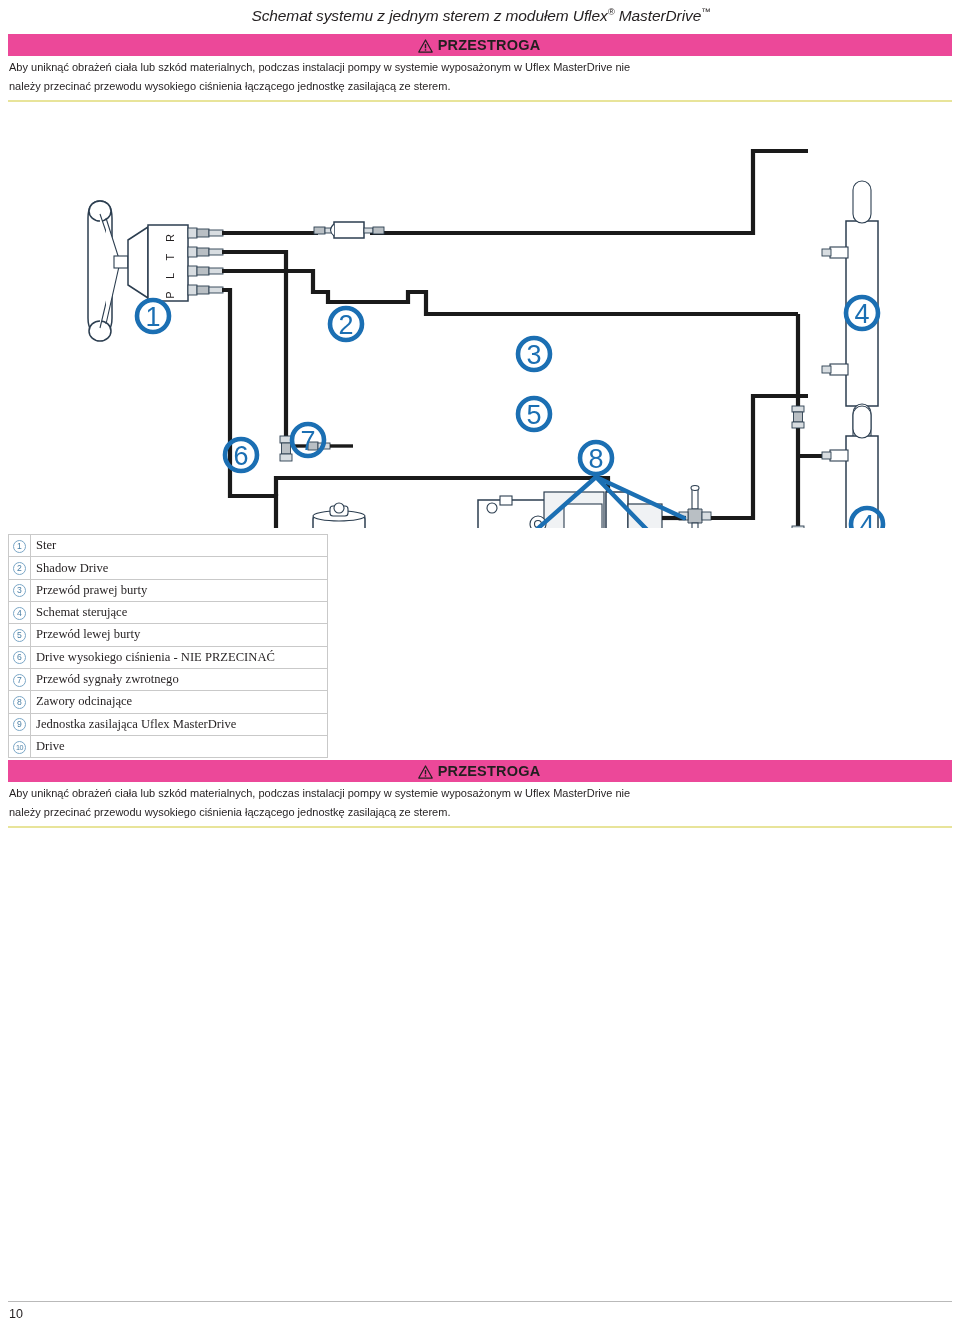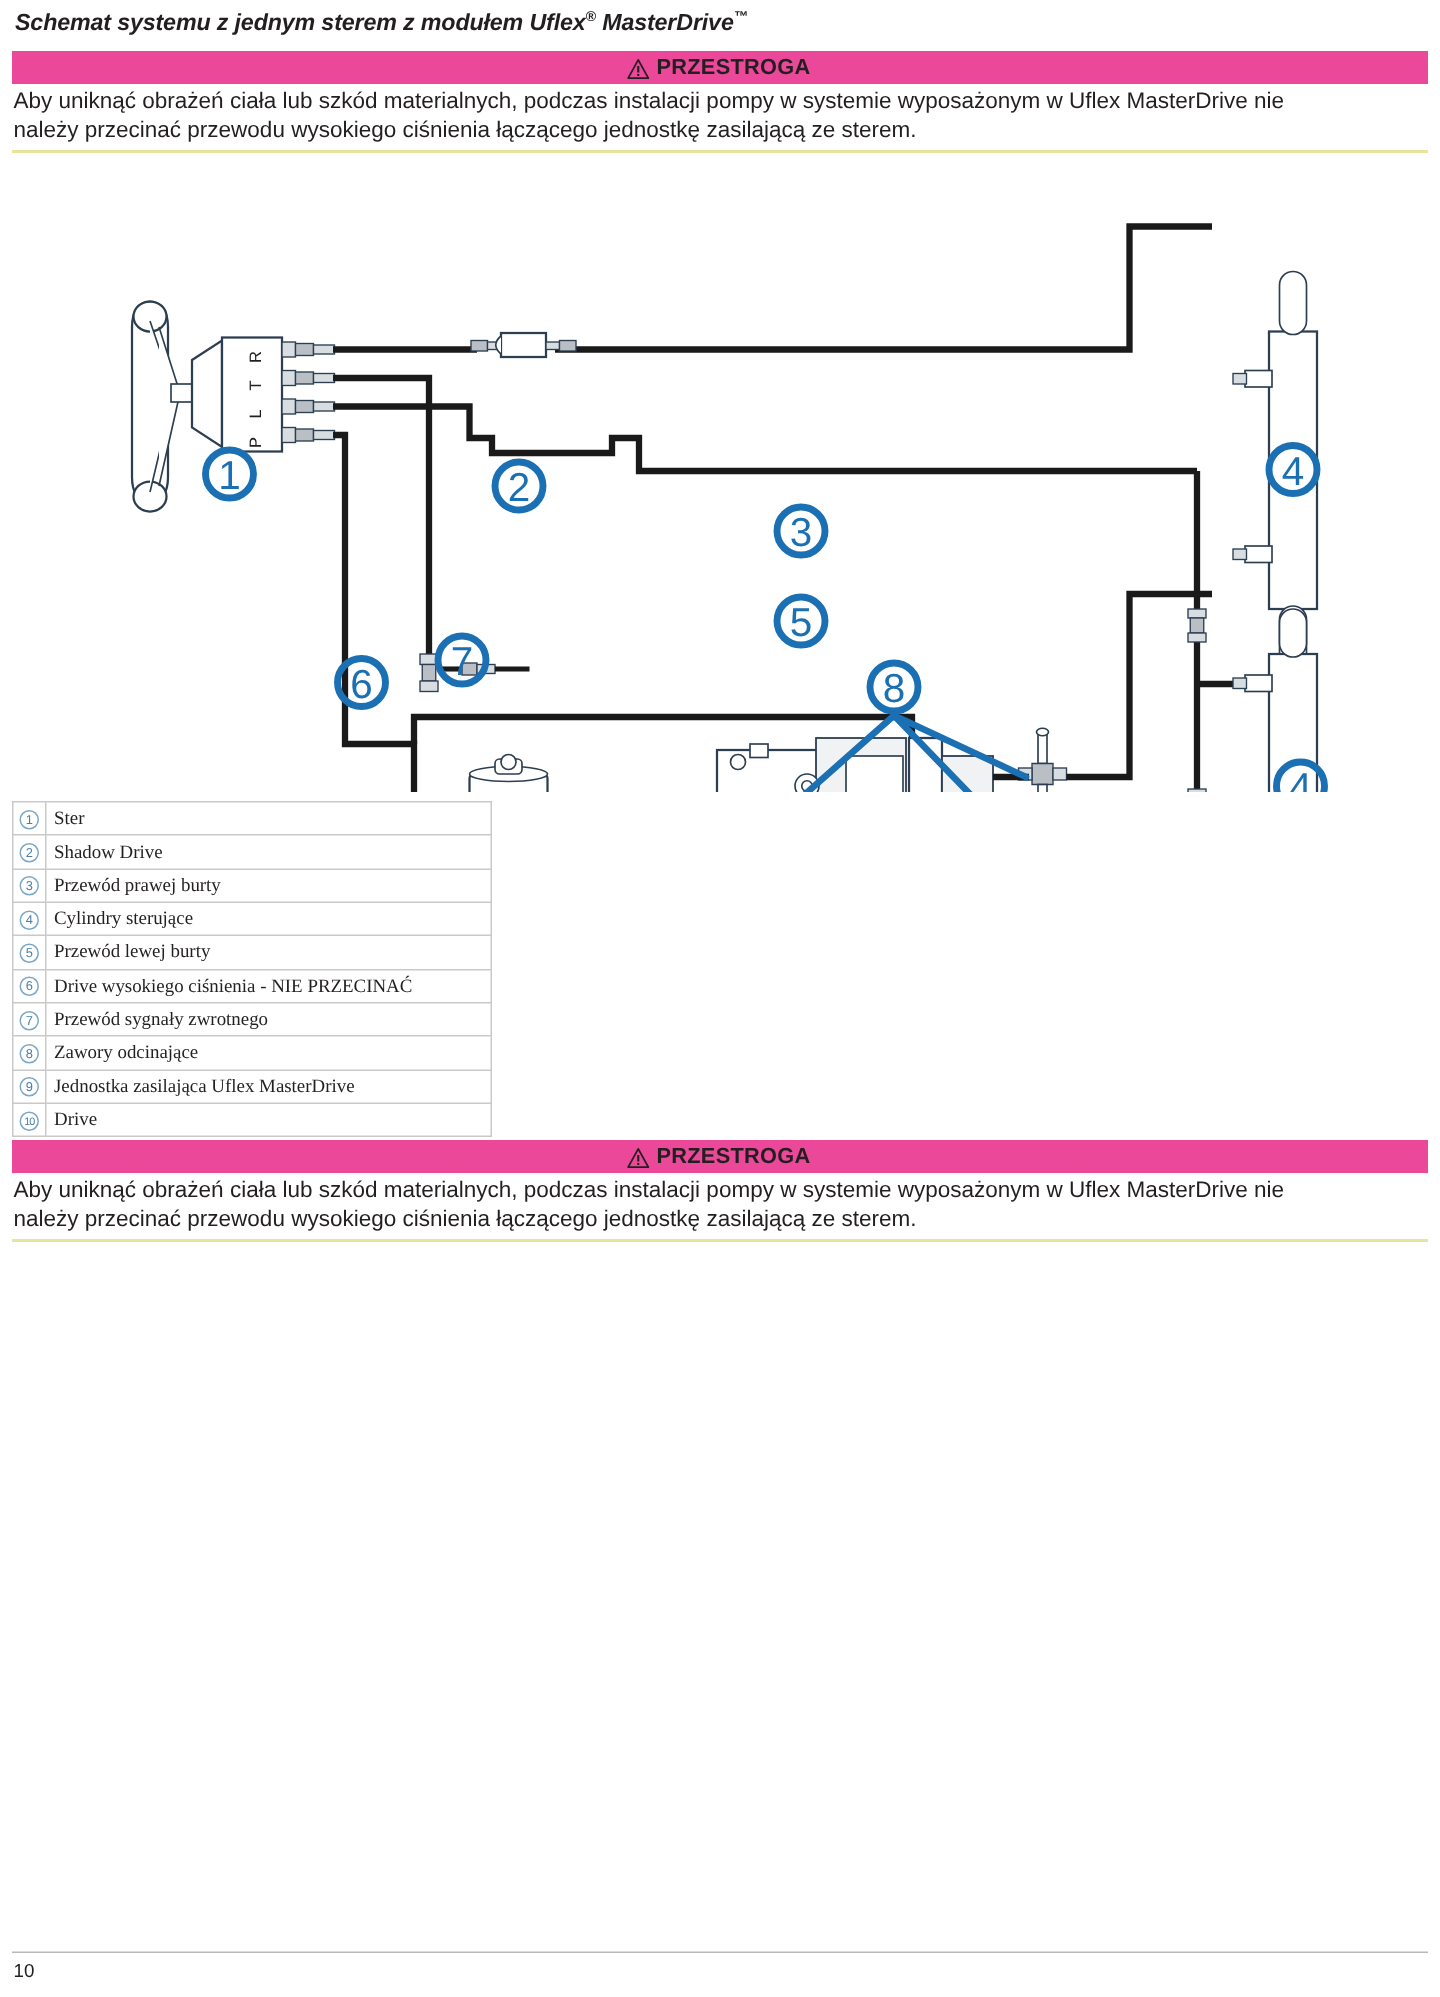--- a/index.html
+++ b/index.html
@@ -20,26 +20,27 @@
     position: relative;
     width: 960px;
     height: 1331px;
     box-sizing: border-box;
     padding: 0 8px;
   }
 
   
   .section-title {
     font-size: 15.5px;
-    font-weight: bold;
+    font-weight: normal;
     font-style: italic;
     letter-spacing: -0.1px;
     color: #231f20;
     padding: 6px 0 7px 2px;
     white-space: nowrap;
+    text-align: center;
   }
   .section-title sup {
     font-size: 9.5px;
     vertical-align: super;
     font-style: italic;
   }
 
   
   .caution-block {
     margin: 2px 0 0 0;
@@ -63,21 +64,21 @@
     transform: translateX(-1px);
   }
   .warn-tri {
     display: inline-block;
     width: 15px;
     height: 14px;
     position: relative;
     top: 1px;
   }
   .caution-body {
-    font-size: 15px;
+    font-size: 11px;
     line-height: 19px;
     color: #231f20;
     padding: 2px 0 3px 1px;
   }
   .caution-rule {
     border-bottom: 2px solid #e8e49a;
     height: 0;
     margin-top: 1px;
   }
 
@@ -498,21 +499,21 @@
       <tr>
         <td class="num"><span class="legend-circ">2</span></td>
         <td class="txt">Shadow Drive</td>
       </tr>
       <tr>
         <td class="num"><span class="legend-circ">3</span></td>
         <td class="txt">Przewód prawej burty</td>
       </tr>
       <tr>
         <td class="num"><span class="legend-circ">4</span></td>
-        <td class="txt">Cylindry sterujące</td>
+        <td class="txt">Schemat sterujące</td>
       </tr>
       <tr>
         <td class="num"><span class="legend-circ">5</span></td>
         <td class="txt">Przewód lewej burty</td>
       </tr>
       <tr>
         <td class="num"><span class="legend-circ">6</span></td>
         <td class="txt">Drive wysokiego ciśnienia - NIE PRZECINAĆ</td>
       </tr>
       <tr>

